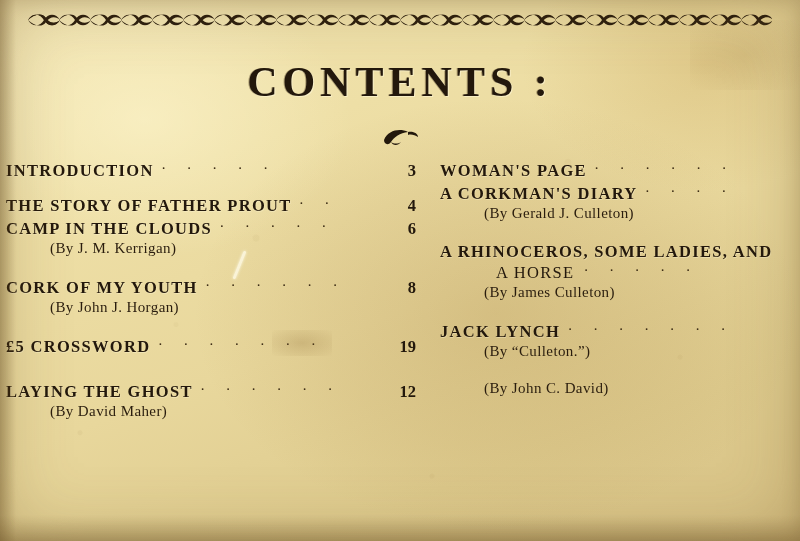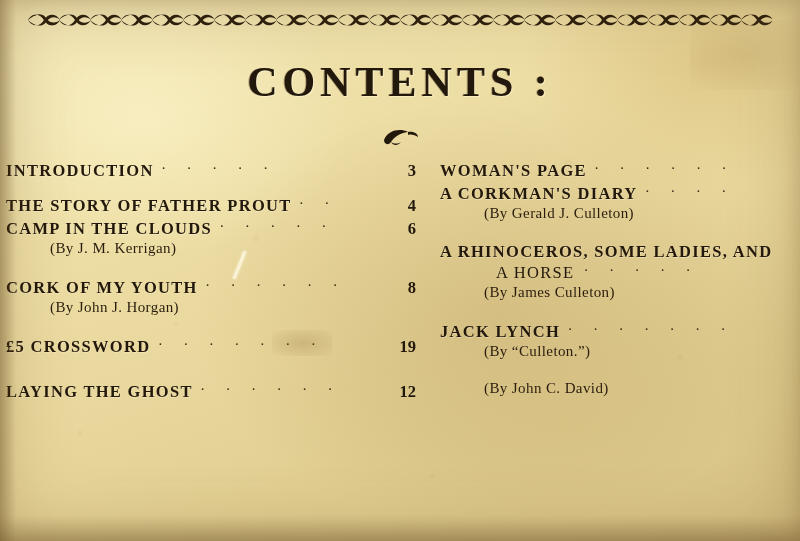--- a/index.html
+++ b/index.html
@@ -351,20 +351,21 @@
     </div>
 
     <div class="entry">
       <div class="entry-line">
         <span class="entry-title">LAYING THE GHOST</span>
         <span class="leaders">
             <span class="dots">. . . . . .</span>
           </span>
         <span class="page-num">12</span>
       </div>
+      <div class="byline">(By David Maher)</div>
     </div>
 
   </div>
 
   <div class="col right" id="col-right">
 
     <div class="entry">
       <div class="entry-line">
         <span class="entry-title">WOMAN'S PAGE</span>
         <span class="leaders">

